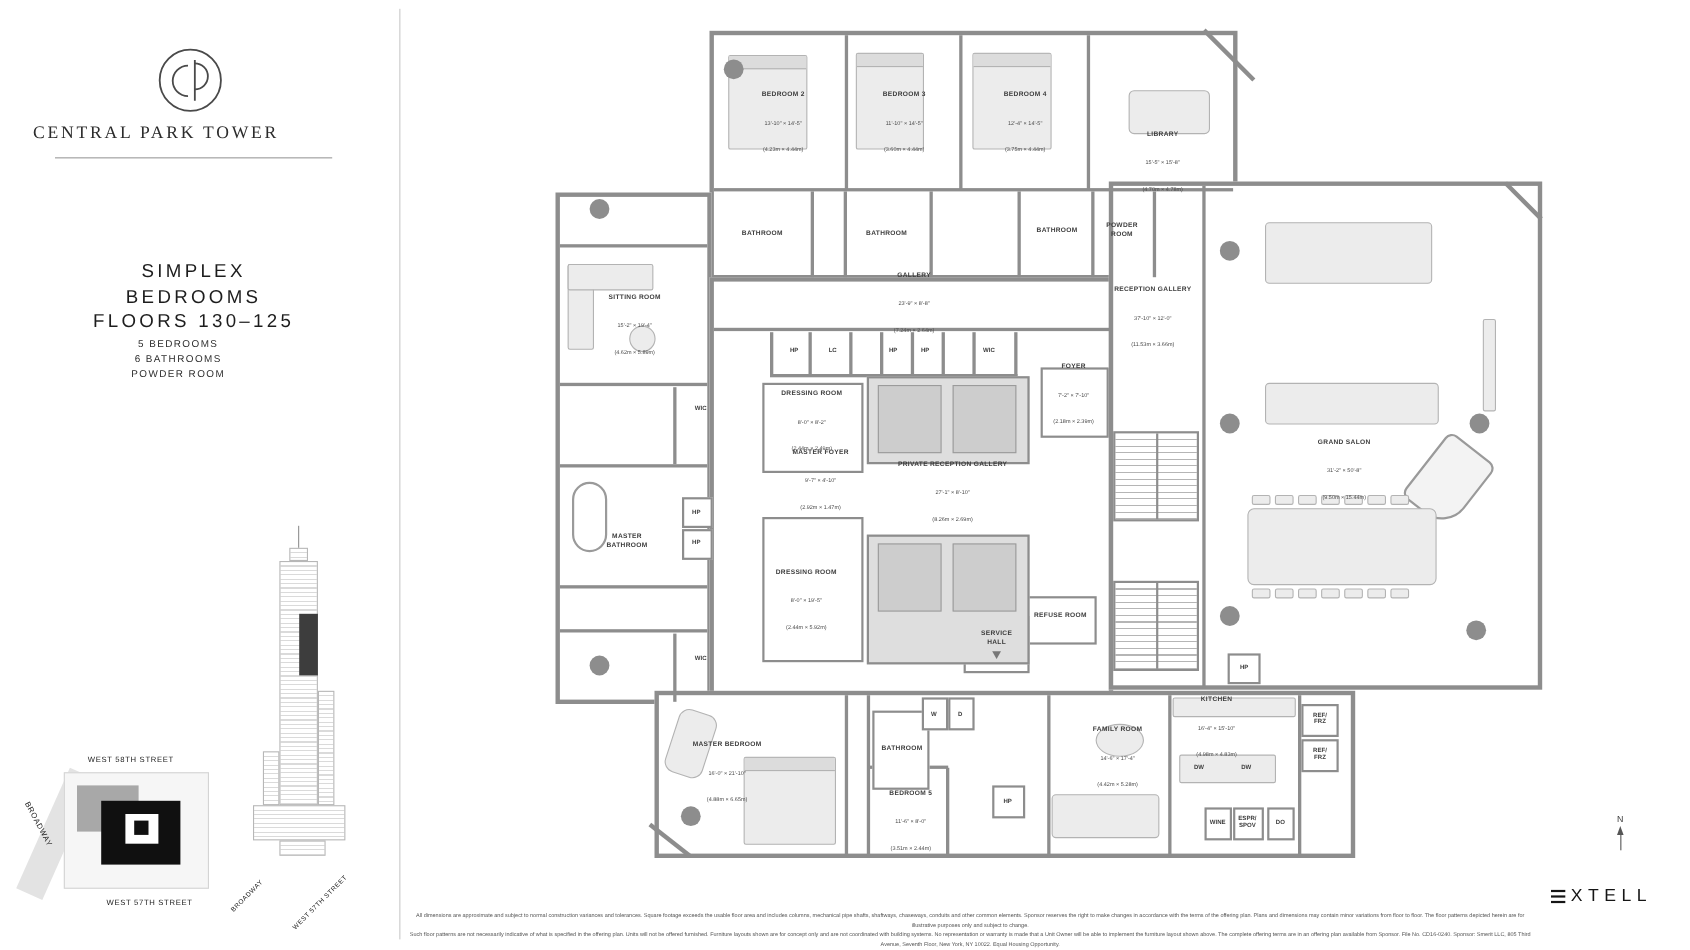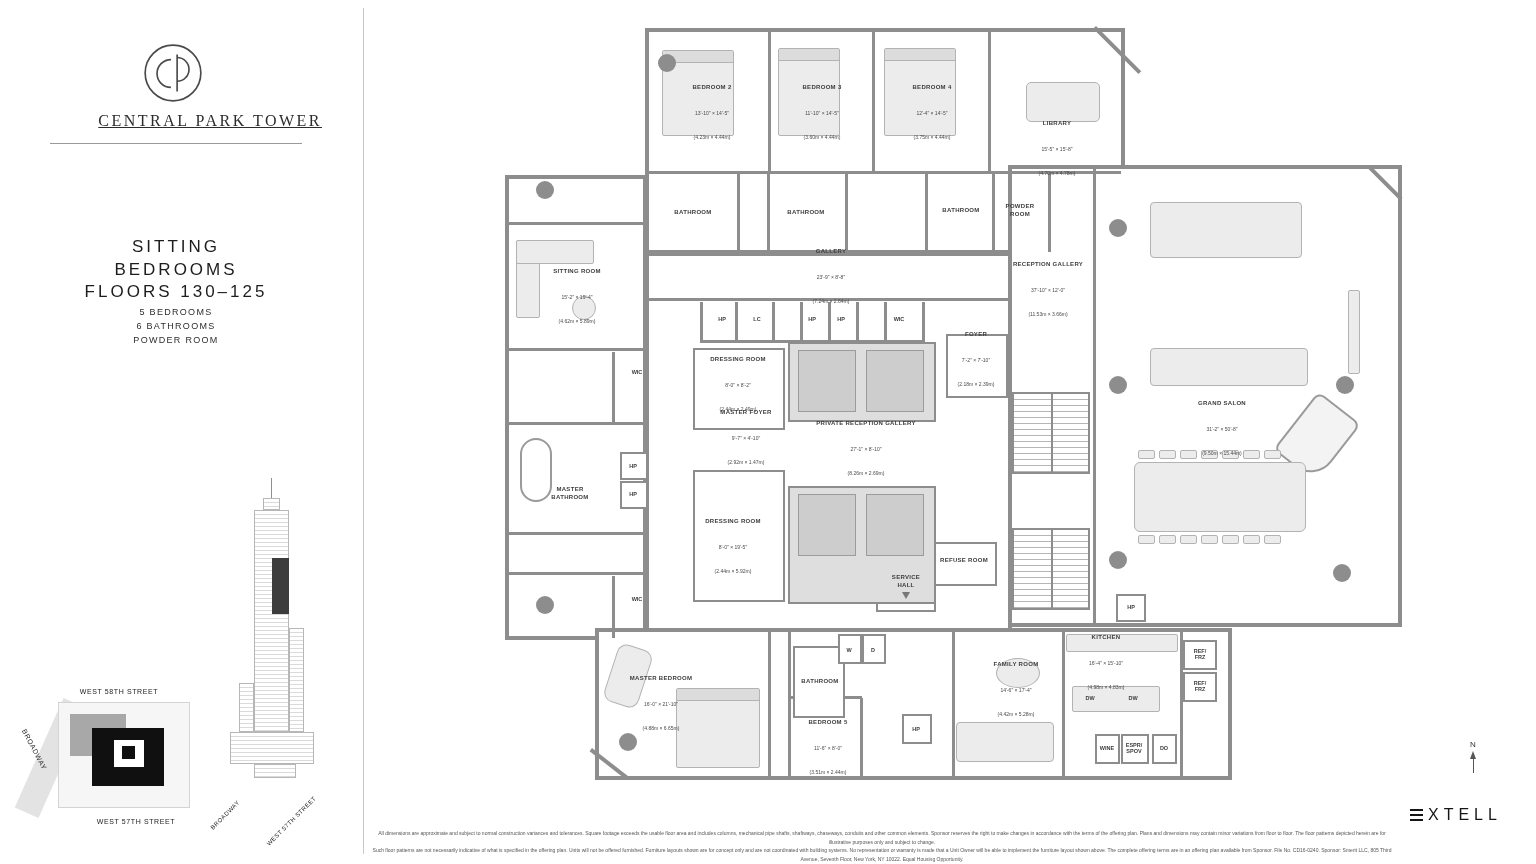--- a/index.html
+++ b/index.html
@@ -3,26 +3,26 @@
 <meta charset="utf-8">
 <style>
   * { box-sizing: border-box; margin: 0; padding: 0; }
   html,body { background:#fff; }
   .page { position:relative; width:1536px; height:864px; background:#ffffff;
           font-family:"Liberation Sans", sans-serif; overflow:hidden; color:#333; }
 
   
   .divider { position:absolute; left:363px; top:8px; width:1px; height:846px; background:#c9c9c9; }
   .logo { position:absolute; left:140px; top:40px; width:66px; height:66px; }
-  .brand-name { position:absolute; left:30px; top:112px; width:292px; text-align:right;
-                font-family:"Liberation Serif", serif; font-size:16px; letter-spacing:2.5px; color:#2c2c2c;text-decoration:underline; }
+  .brand-name { position:absolute; left:30px; top:112px; width:292px; text-align:left;
+                font-family:"Liberation Serif", serif; font-size:16px; letter-spacing:2.5px; color:#2c2c2c; }
   .brand-rule { position:absolute; left:50px; top:143px; width:252px; height:1px; background:#9a9a9a; }
   .res-title { position:absolute; left:30px; top:236px; width:292px; text-align:center;
                font-size:17px; letter-spacing:3px; color:#1d1d1d; line-height:1.33; }
-  .res-features { position:absolute; left:30px; top:306px; width:292px; text-align:center;
+  .res-features { position:absolute; left:16px; top:306px; width:292px; text-align:center;
                   font-size:9px; letter-spacing:1.3px; color:#2d2d2d; line-height:1.55; }
   .res-area { position:absolute; left:30px; top:360px; width:292px; text-align:center;
               font-size:9.5px; color:#2d2d2d; line-height:1.55; }
 
   
   .tower { position:absolute; left:226px; top:478px; width:96px; height:302px; }
   .tw { position:absolute; border:1px solid #b7b7b7;
         background:repeating-linear-gradient(180deg,#ffffff 0 3px,#dadada 3px 4px); }
   .t-ant { position:absolute; left:45px; top:0; width:1px; height:20px; background:#8f8f8f; border:none; }
   .t-crown { left:37px; top:20px; width:17px; height:12px; }
@@ -199,21 +199,21 @@
   <svg class="logo" viewBox="0 0 64 64">
     <circle cx="32" cy="32" r="27" fill="none" stroke="#4a4a4a" stroke-width="1.6"></circle>
     <path d="M36 14 v36" stroke="#4a4a4a" stroke-width="1.6" fill="none"></path>
     <path d="M36 17 a11.5 11.5 0 0 1 0 23" stroke="#4a4a4a" stroke-width="1.6" fill="none"></path>
     <path d="M30 19 a13.5 13.5 0 1 0 0 27" stroke="#4a4a4a" stroke-width="1.6" fill="none"></path>
   </svg>
   <div class="brand-name">CENTRAL PARK TOWER</div>
   <div class="brand-rule"></div>
 
   <div class="res-title">
-    <div>SITTING</div>
+    <div>SIMPLEX</div>
     <div>BEDROOMS</div>
     <div>FLOORS 130–125</div>
   </div>
   <div class="res-features">
     <div>5 BEDROOMS</div>
     <div>6 BATHROOMS</div>
     <div>POWDER ROOM</div>
   </div>
 
   <div class="tower">

